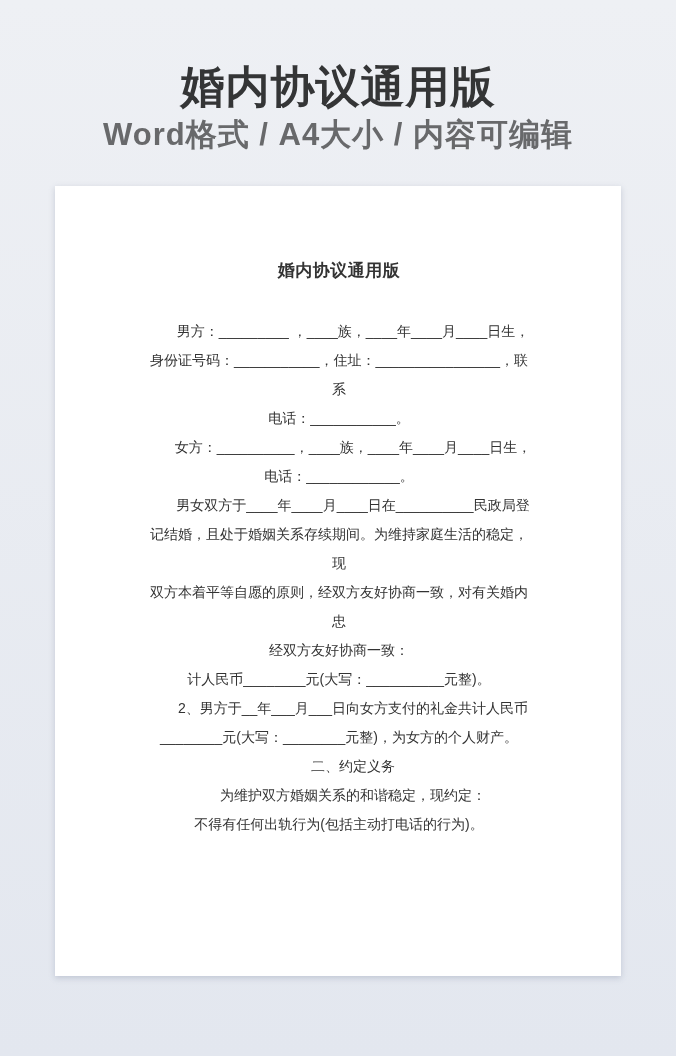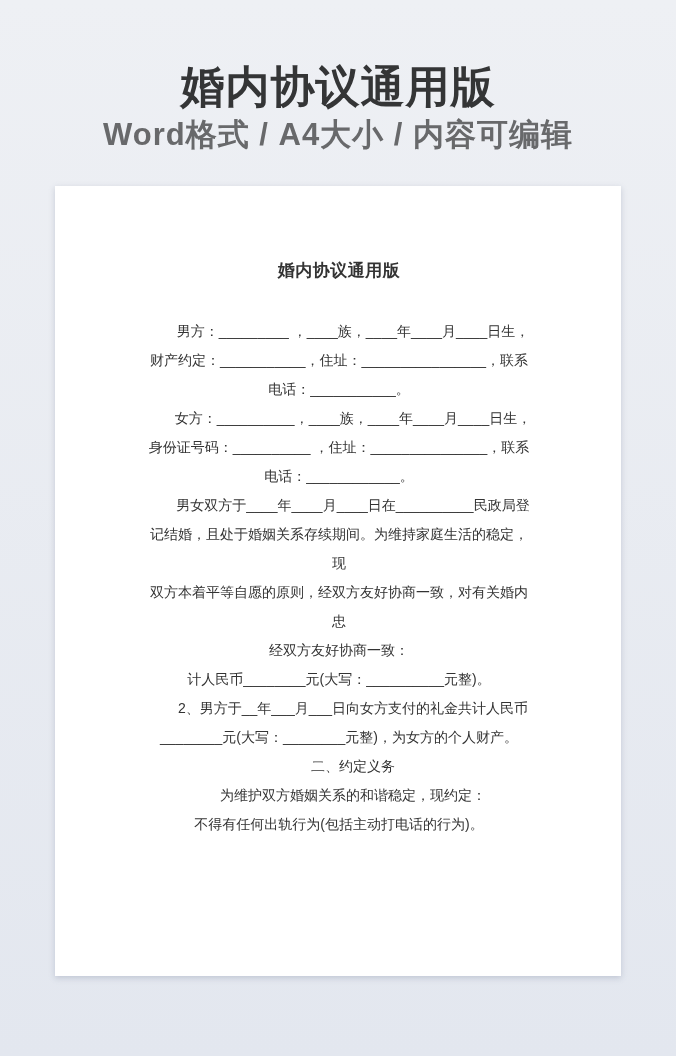--- a/index.html
+++ b/index.html
@@ -70,24 +70,23 @@
 
 <header class="poster-header">
   <h1 class="poster-title">婚内协议通用版</h1>
   <p class="poster-subtitle">Word格式 / A4大小 / 内容可编辑</p>
 </header>
 
 <main class="paper">
   <h2 class="doc-title">婚内协议通用版</h2>
   <div class="doc-body">
       <div class="doc-line indent">男方：_________ ，____族，____年____月____日生，</div>
-      <div class="doc-line">财产约定：___________，住址：________________，联系</div>
+      <div class="doc-line">身份证号码：___________，住址：________________，联系</div>
       <div class="doc-line">电话：___________。</div>
       <div class="doc-line indent">女方：__________，____族，____年____月____日生，</div>
-      <div class="doc-line">身份证号码：__________ ，住址：_______________，联系</div>
       <div class="doc-line">电话：____________。</div>
       <div class="doc-line indent">男女双方于____年____月____日在__________民政局登</div>
       <div class="doc-line">记结婚，且处于婚姻关系存续期间。为维持家庭生活的稳定，现</div>
       <div class="doc-line">双方本着平等自愿的原则，经双方友好协商一致，对有关婚内忠</div>
       <div class="doc-line">经双方友好协商一致：</div>
       <div class="doc-line">计人民币________元(大写：__________元整)。</div>
       <div class="doc-line indent">2、男方于__年___月___日向女方支付的礼金共计人民币</div>
       <div class="doc-line">________元(大写：________元整)，为女方的个人财产。</div>
       <div class="doc-line indent">二、约定义务</div>
       <div class="doc-line indent">为维护双方婚姻关系的和谐稳定，现约定：</div>

